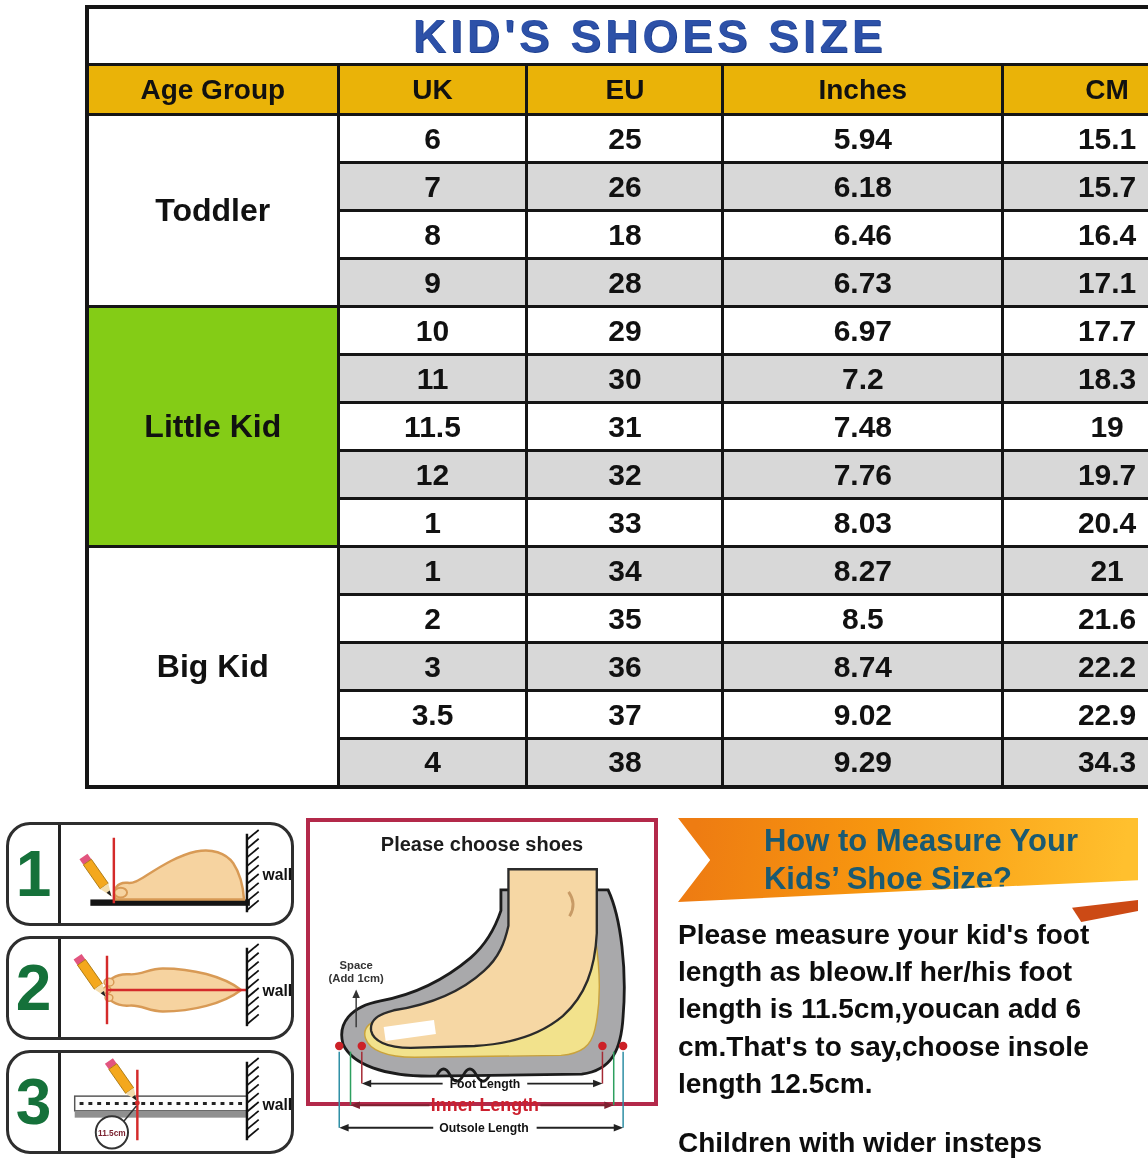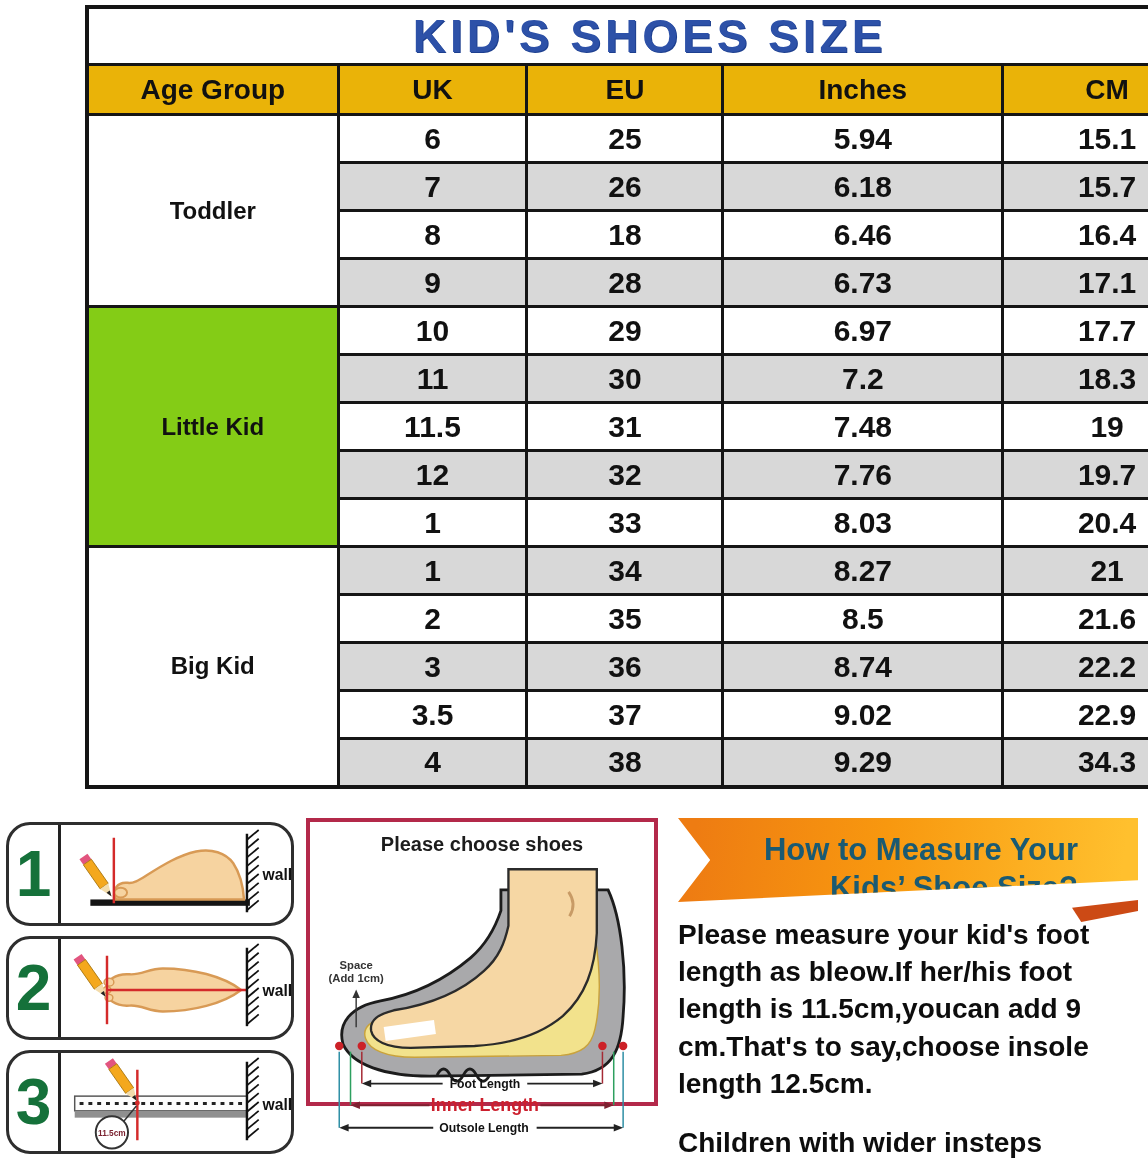--- a/index.html
+++ b/index.html
@@ -17,21 +17,21 @@
   }
   .size-table td, .size-table th { border:3px solid #151515; text-align:center; vertical-align:middle; }
   .title-cell {
     height:57px; background:#fff;
     font-size:46px; font-weight:800; letter-spacing:4px;
     color:#2d51a8; text-shadow:1px 1px 0 #1d3f8f;
   }
   .size-table th { height:50px; background:#eab308; font-size:28px; font-weight:700; color:#111; }
   .size-table td.num { height:48px; font-size:30px; font-weight:700; color:#111; background:#fff; }
   .size-table tr.alt td.num { background:#d8d8d8; }
-  .size-table td.grp { font-size:24px; font-weight:700; color:#111; }
+  .size-table td.grp { font-size:32px; font-weight:700; color:#111; }
   .size-table td.grp-w { background:#fff; }
   .size-table td.grp-g { background:#84cc16; }
 
   
   .bottom { position:absolute; left:6px; top:818px; width:1136px; display:flex; gap:12px; }
 
   
   .steps { width:288px; display:flex; flex-direction:column; gap:10px; padding-top:4px; }
   .step-box {
     height:104px; border:3.5px solid #2e2e2e; border-radius:24px;
@@ -55,21 +55,21 @@
 
   
   .howto { flex:1; position:relative; padding-right:4px; }
   .ribbon {
     position:relative; height:84px; margin-left:8px;
     background:linear-gradient(97deg,#ee7c12 4%,#f8980f 45%,#ffc02e 96%);
     clip-path:polygon(0 0, 100% 0, 100% 74%, 0 100%, 7% 50%);
     display:flex; align-items:flex-start; justify-content:center;
   }
   .ribbon-heading {
-    padding-top:13px; padding-left:26px; text-align:right;
+    padding-top:4px; padding-left:26px; text-align:left;
     font-size:31px; font-weight:800; color:#1a5a72; line-height:1.22;
   }
   .ribbon-fold {
     position:absolute; right:4px; top:82px; width:66px; height:22px;
     background:#cc4a15; clip-path:polygon(0 35%, 100% 0, 100% 50%, 14% 100%);
   }
   .howto-p { font-size:28px; font-weight:700; color:#0d0d0d; line-height:1.33; margin:14px 0 0 8px; }
   .howto-p2 { margin-top:22px; }
 </style>
 </head>
@@ -368,16 +368,16 @@
   </div>
 
   <div class="howto">
     <div class="ribbon">
       <div class="ribbon-heading">
         <div>How to Measure Your</div>
         <div>Kids’ Shoe Size?</div>
       </div>
     </div>
     <div class="ribbon-fold"></div>
-    <p class="howto-p">Please measure your kid's foot length as bleow.If her/his foot length is 11.5cm,youcan add 9 cm.That's to say,choose insole length 12.5cm.</p>
+    <p class="howto-p">Please measure your kid's foot length as bleow.If her/his foot length is 11.5cm,youcan add 6 cm.That's to say,choose insole length 12.5cm.</p>
     <p class="howto-p howto-p2">Children with wider insteps purchase one size larger.</p>
   </div>
 </div>
 
 </body></html>

